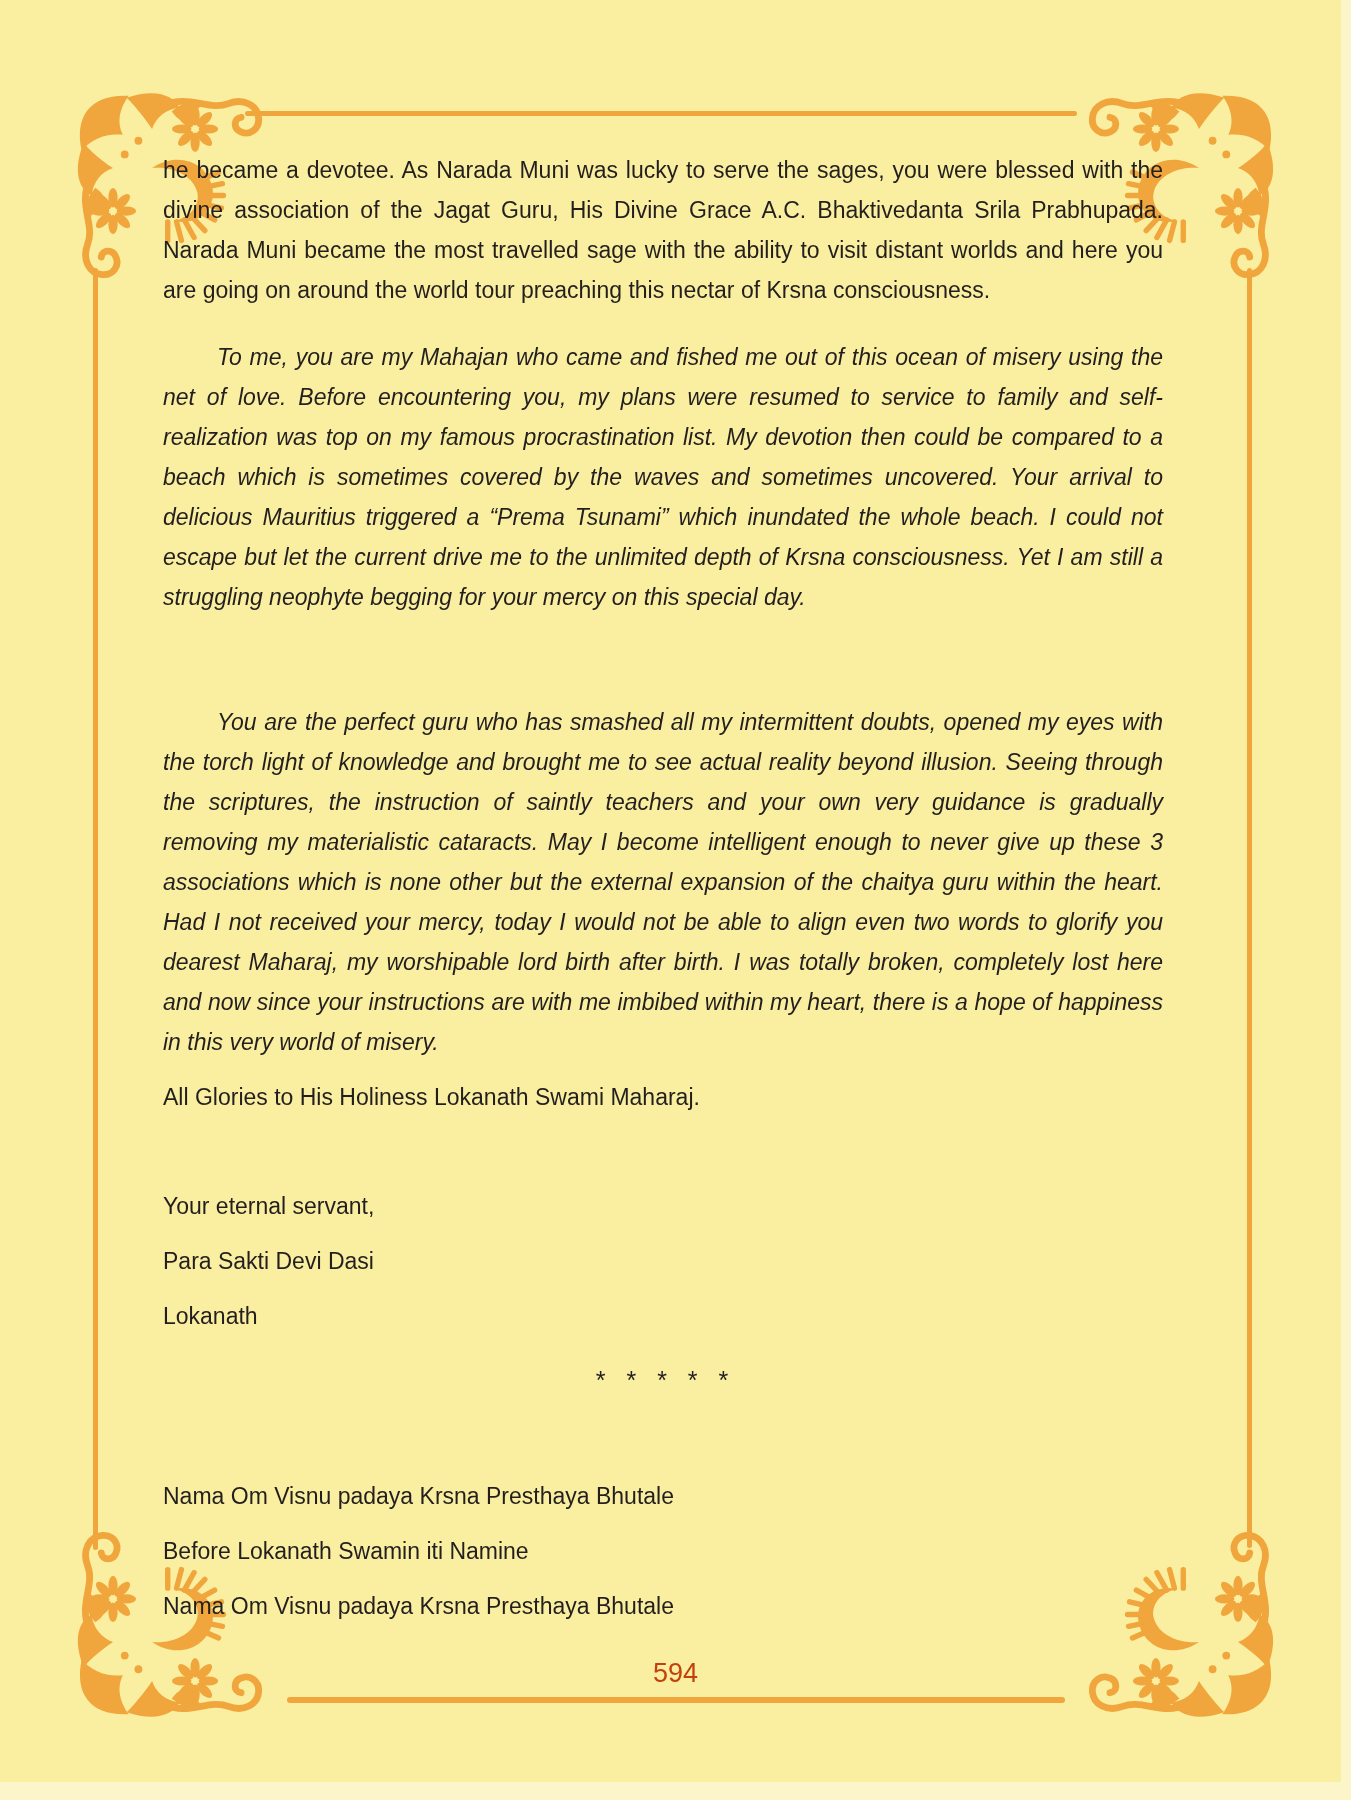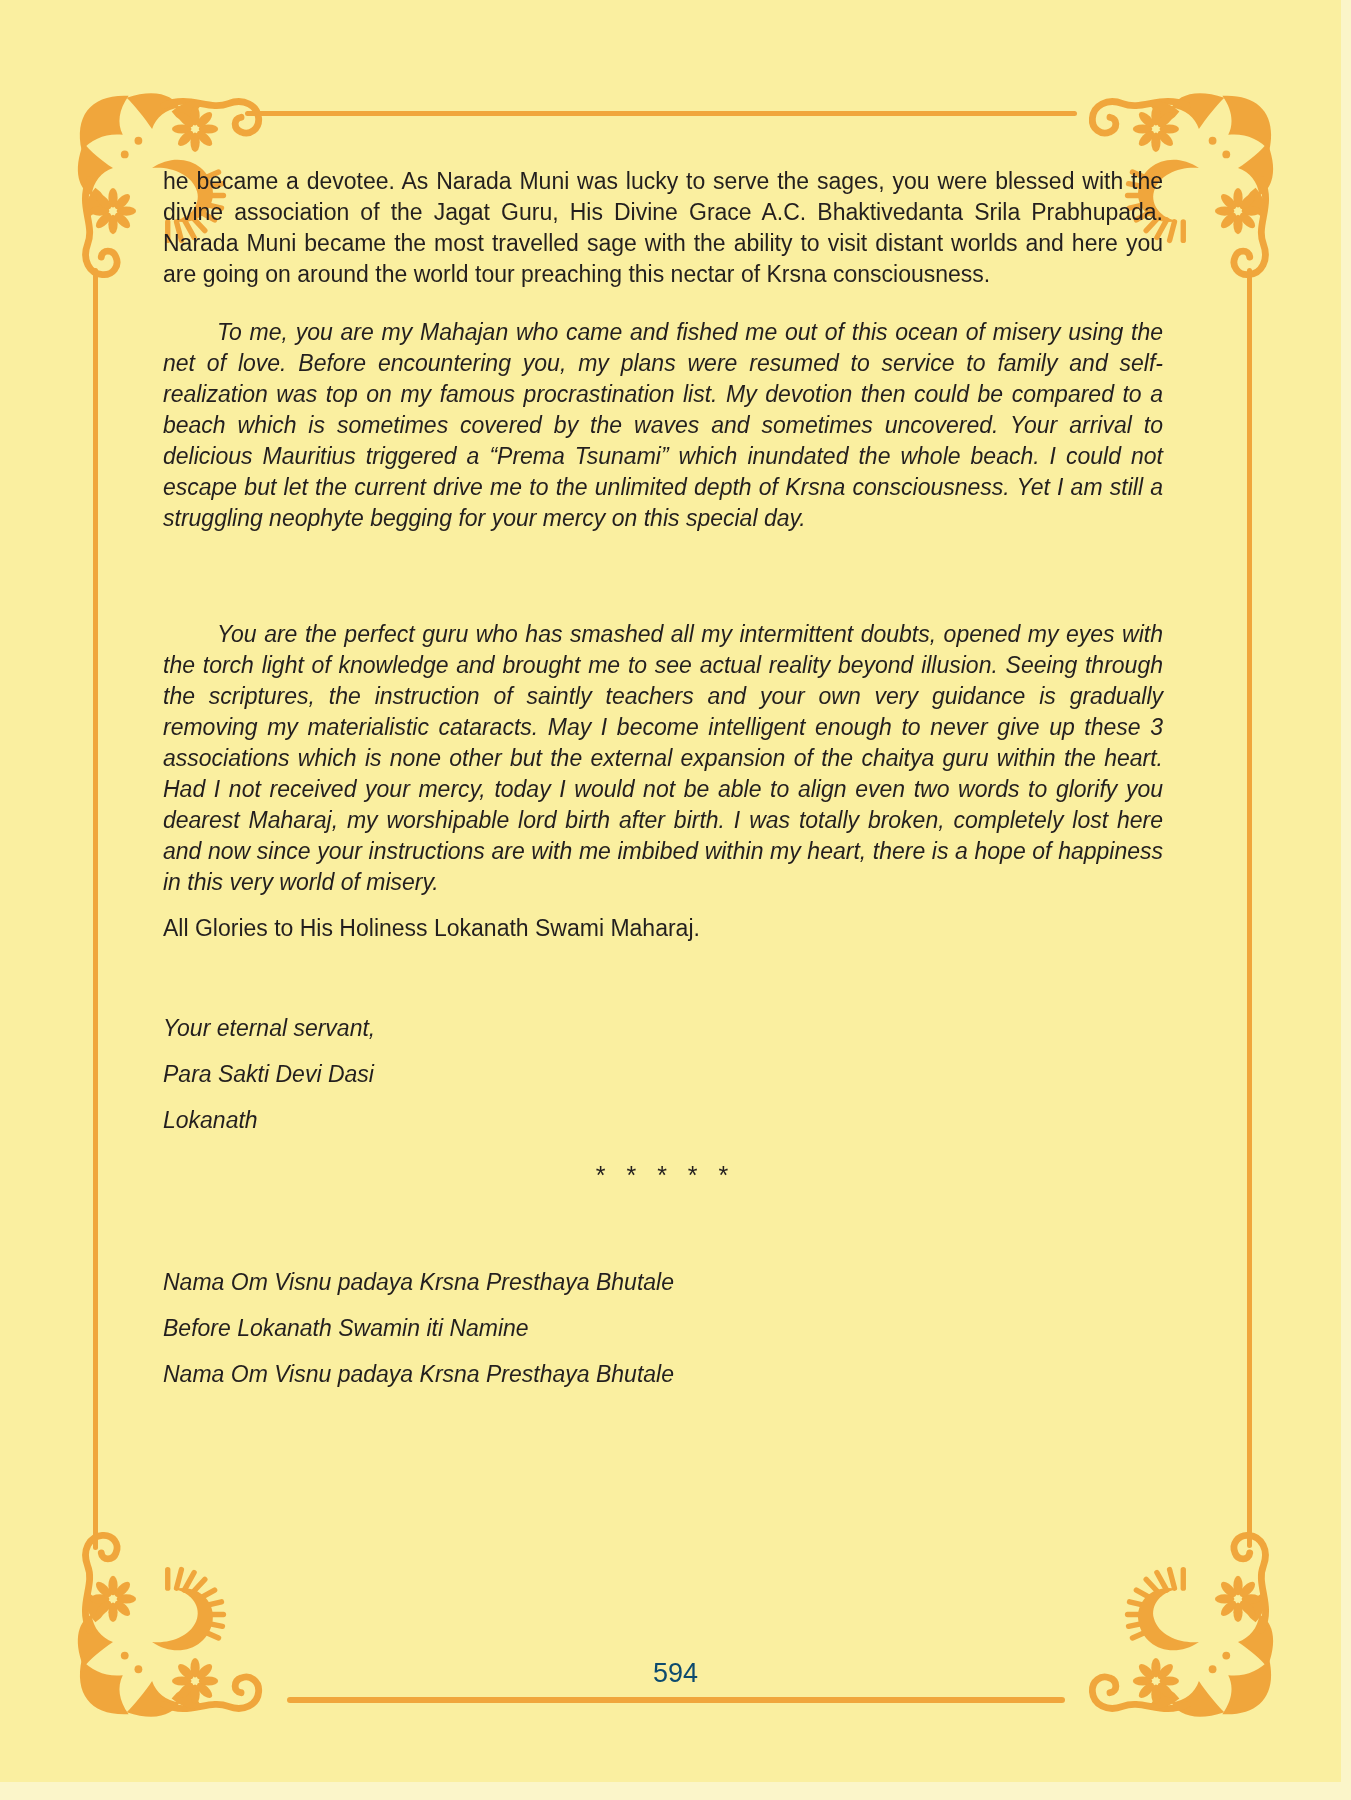--- a/index.html
+++ b/index.html
@@ -20,41 +20,41 @@
   .corner.br{right:70px;bottom:76px;transform:scale(-1,-1);}
   .bline{position:absolute;background:#F0A63C;border-radius:3px;}
   .bline.top{left:245px;top:111px;width:832px;height:5px;}
   .bline.bottom{left:287px;top:1697px;width:778px;height:6px;}
   .bline.left{left:93px;top:268px;width:5px;height:1282px;}
   .bline.right{left:1247px;top:268px;width:5px;height:1280px;}
   .strip-bottom{position:absolute;left:0;right:0;bottom:0;height:18px;background:#FBF5C9;}
   .strip-right{position:absolute;right:0;top:0;bottom:0;width:10px;background:#FBF5C9;}
   
   .content{
-    position:absolute;left:163px;top:166px;width:1000px;
-    font-size:23px;line-height:31px;
+    position:absolute;left:163px;top:150px;width:1000px;
+    font-size:23px;line-height:40px;
   }
   .content p{margin:0;text-align:justify;}
   .content p.noindent{text-indent:0;}
   .content p.indent{text-indent:54px;font-style:italic;}
   .mt27{margin-top:27px!important;}
   .mt85{margin-top:85px!important;}
   .mt33{margin-top:33px!important;}
   .mt15{margin-top:15px!important;}
   .mt69{margin-top:69px!important;}
   .mt24{margin-top:24px!important;}
   .mt76{margin-top:76px!important;}
-  .content p.leftal{text-align:left;font-style:italic;}
+  .content p.leftal{text-align:left;}
   .stars{
     text-align:center!important;
     font-size:25px;word-spacing:10px;letter-spacing:2px;
   }
   .pagenum{
     position:absolute;left:0;right:0;top:1658px;
-    text-align:center;font-size:27px;color:#0c4a6e;
+    text-align:center;font-size:27px;color:#c2410c;
   }
 </style>
 </head>
 <body>
 
 <svg width="0" height="0" style="position:absolute" aria-hidden="true">
   <defs>
     <g id="flower8">
       <g fill="currentColor">
         <ellipse cx="0" cy="-13" rx="4.5" ry="9.5"></ellipse>

